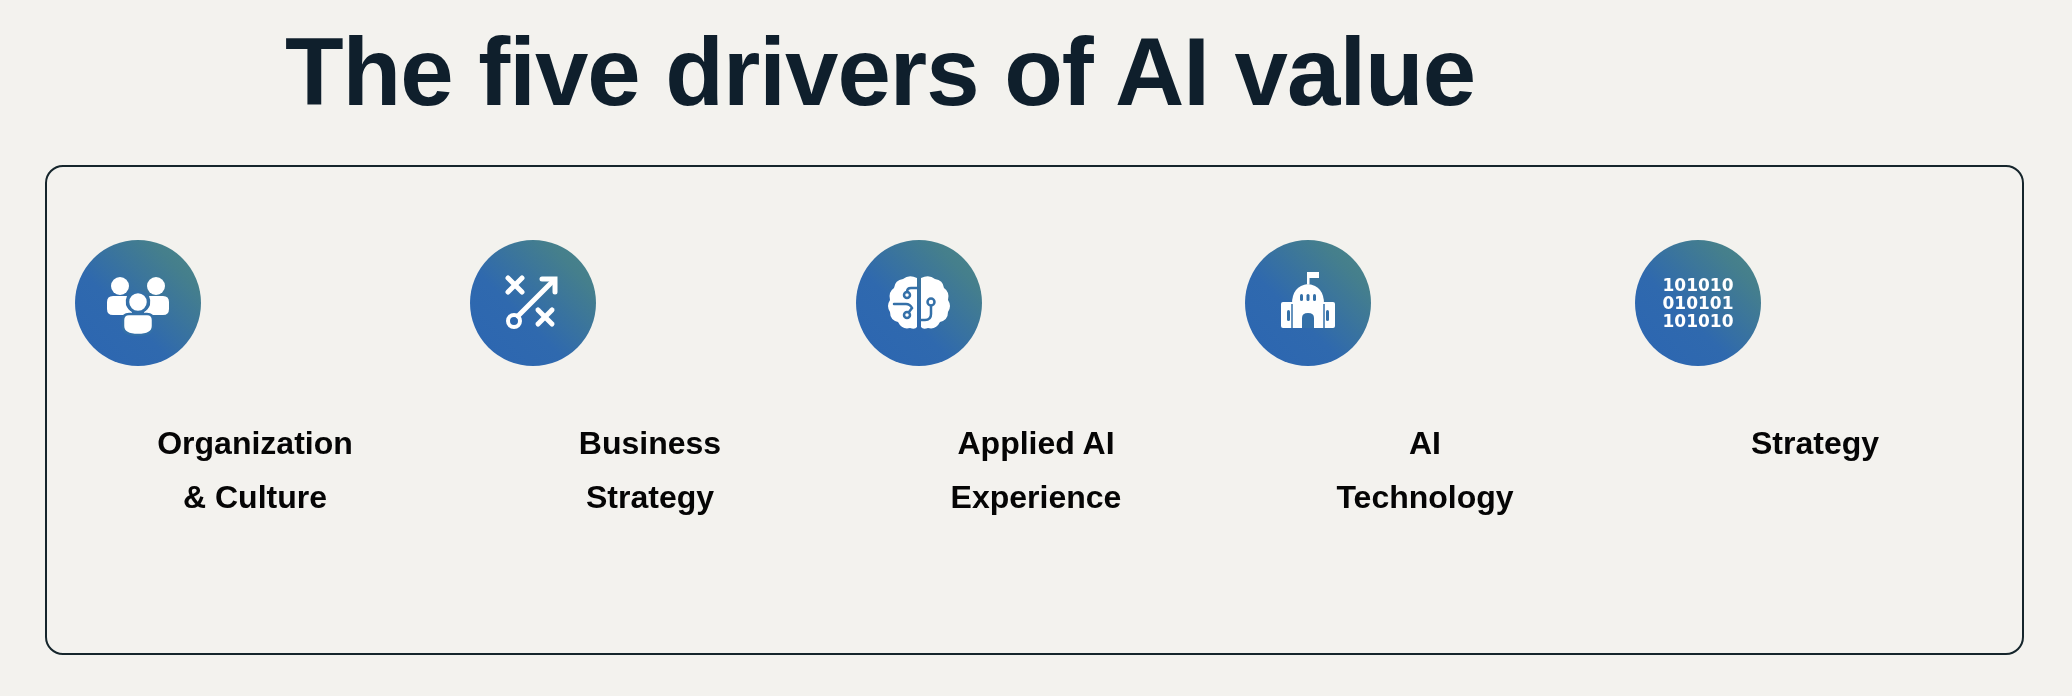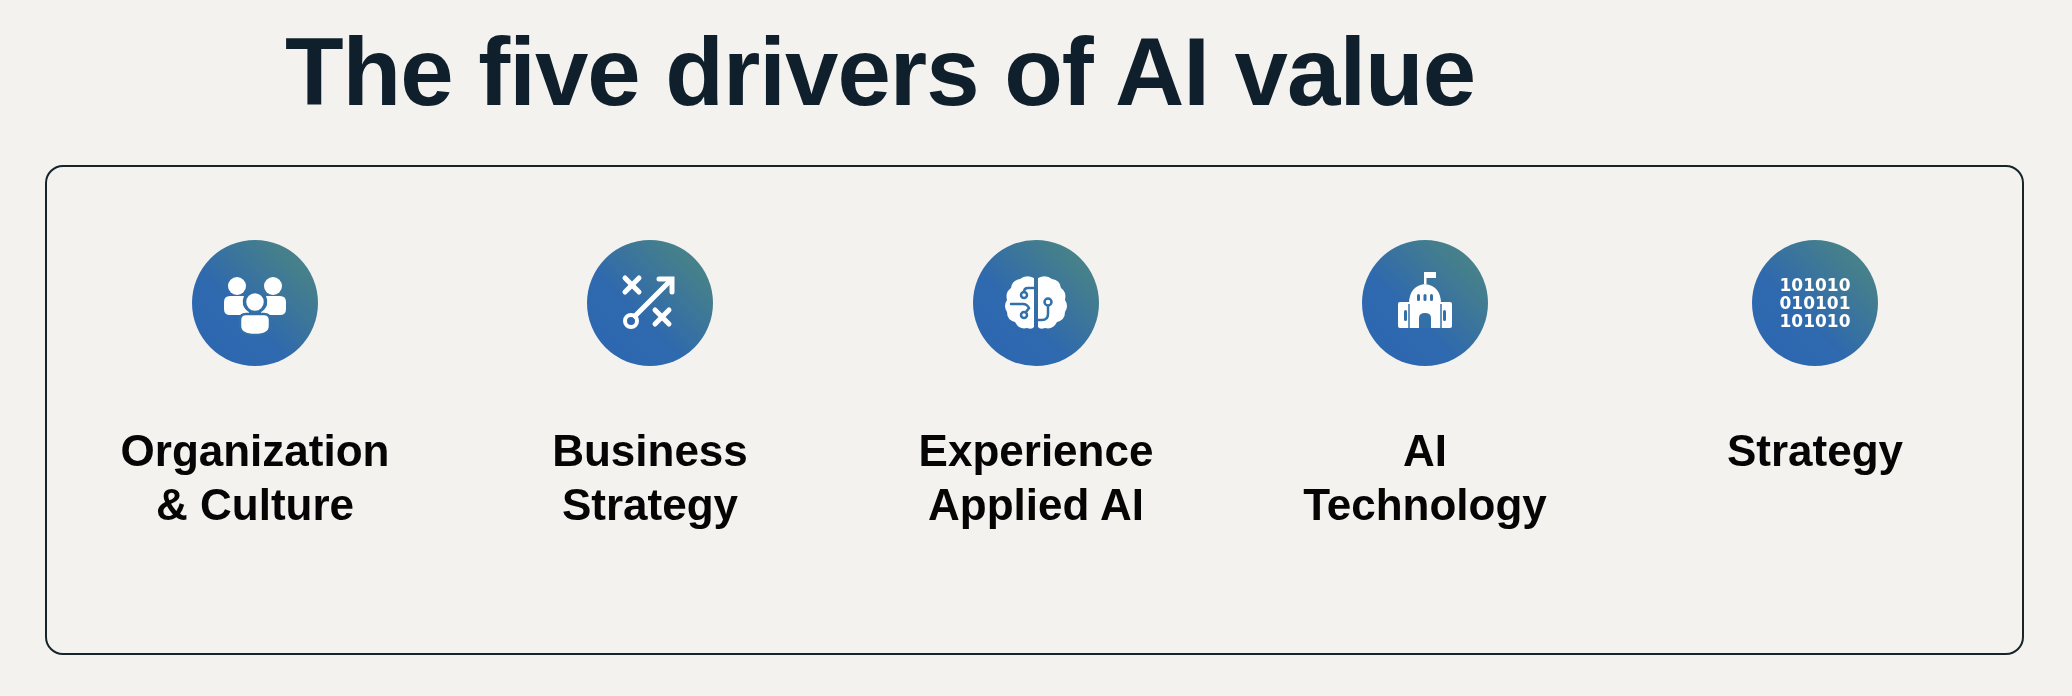--- a/index.html
+++ b/index.html
@@ -36,22 +36,20 @@
       border: 2.5px solid #15252b;
       border-radius: 18px;
       box-sizing: border-box;
     }
     .driver {
       position: absolute;
       top: 240px;
       width: 360px;
       display: flex;
       flex-direction: column;
-      align-items: center;
-      gap: 8px;
     }
     .circle {
       width: 126px;
       height: 126px;
       border-radius: 50%;
       background: linear-gradient(45deg, #2c66b2 0%, #2f69ae 40%, #457f8c 80%, #4a868a 100%);
       display: flex;
       align-items: center;
       justify-content: center;
     }
@@ -65,21 +63,21 @@
       font-weight: bold;
       font-size: 17px;
       line-height: 18px;
       text-align: center;
       letter-spacing: 0px;
       white-space: pre;
     }
     .label {
       margin-top: 50px;
       text-align: center;
-      font-size: 44px;
+      font-size: 32px;
       font-weight: bold;
       color: #050505;
       line-height: 54px;
     }
     .label span {
       display: block;
       white-space: nowrap;
     }
   </style>
 </head>
@@ -135,22 +133,22 @@
         <path d="M37 24 h-6 q-4 0 -4 4"></path>
         <circle cx="27" cy="31" r="3"></circle>
         <path d="M14 40 h12 q4 0 6 4 l-3 4"></path>
         <circle cx="27" cy="51" r="3"></circle>
         <path d="M41 56 h4 q6 0 6 -6 v-8"></path>
         <circle cx="51" cy="38" r="3.5"></circle>
       </g>
     </svg>
   </div>
   <div class="label">
+    <span>Applied AI</span>
     <span>Experience</span>
-    <span>Applied AI</span>
   </div>
 </div>
 
 <div class="driver" style="left:1245px;">
   <div class="circle">
     <svg viewBox="0 0 78 78">
       <rect x="38" y="8" width="2.5" height="12" fill="#fff"></rect>
       <rect x="40" y="8" width="10" height="6" fill="#fff"></rect>
       <path d="M23 40 q0 -18 16 -20 q16 2 16 20z" fill="#fff"></path>
       <rect x="12" y="38" width="54" height="26" rx="2" fill="#fff"></rect>

